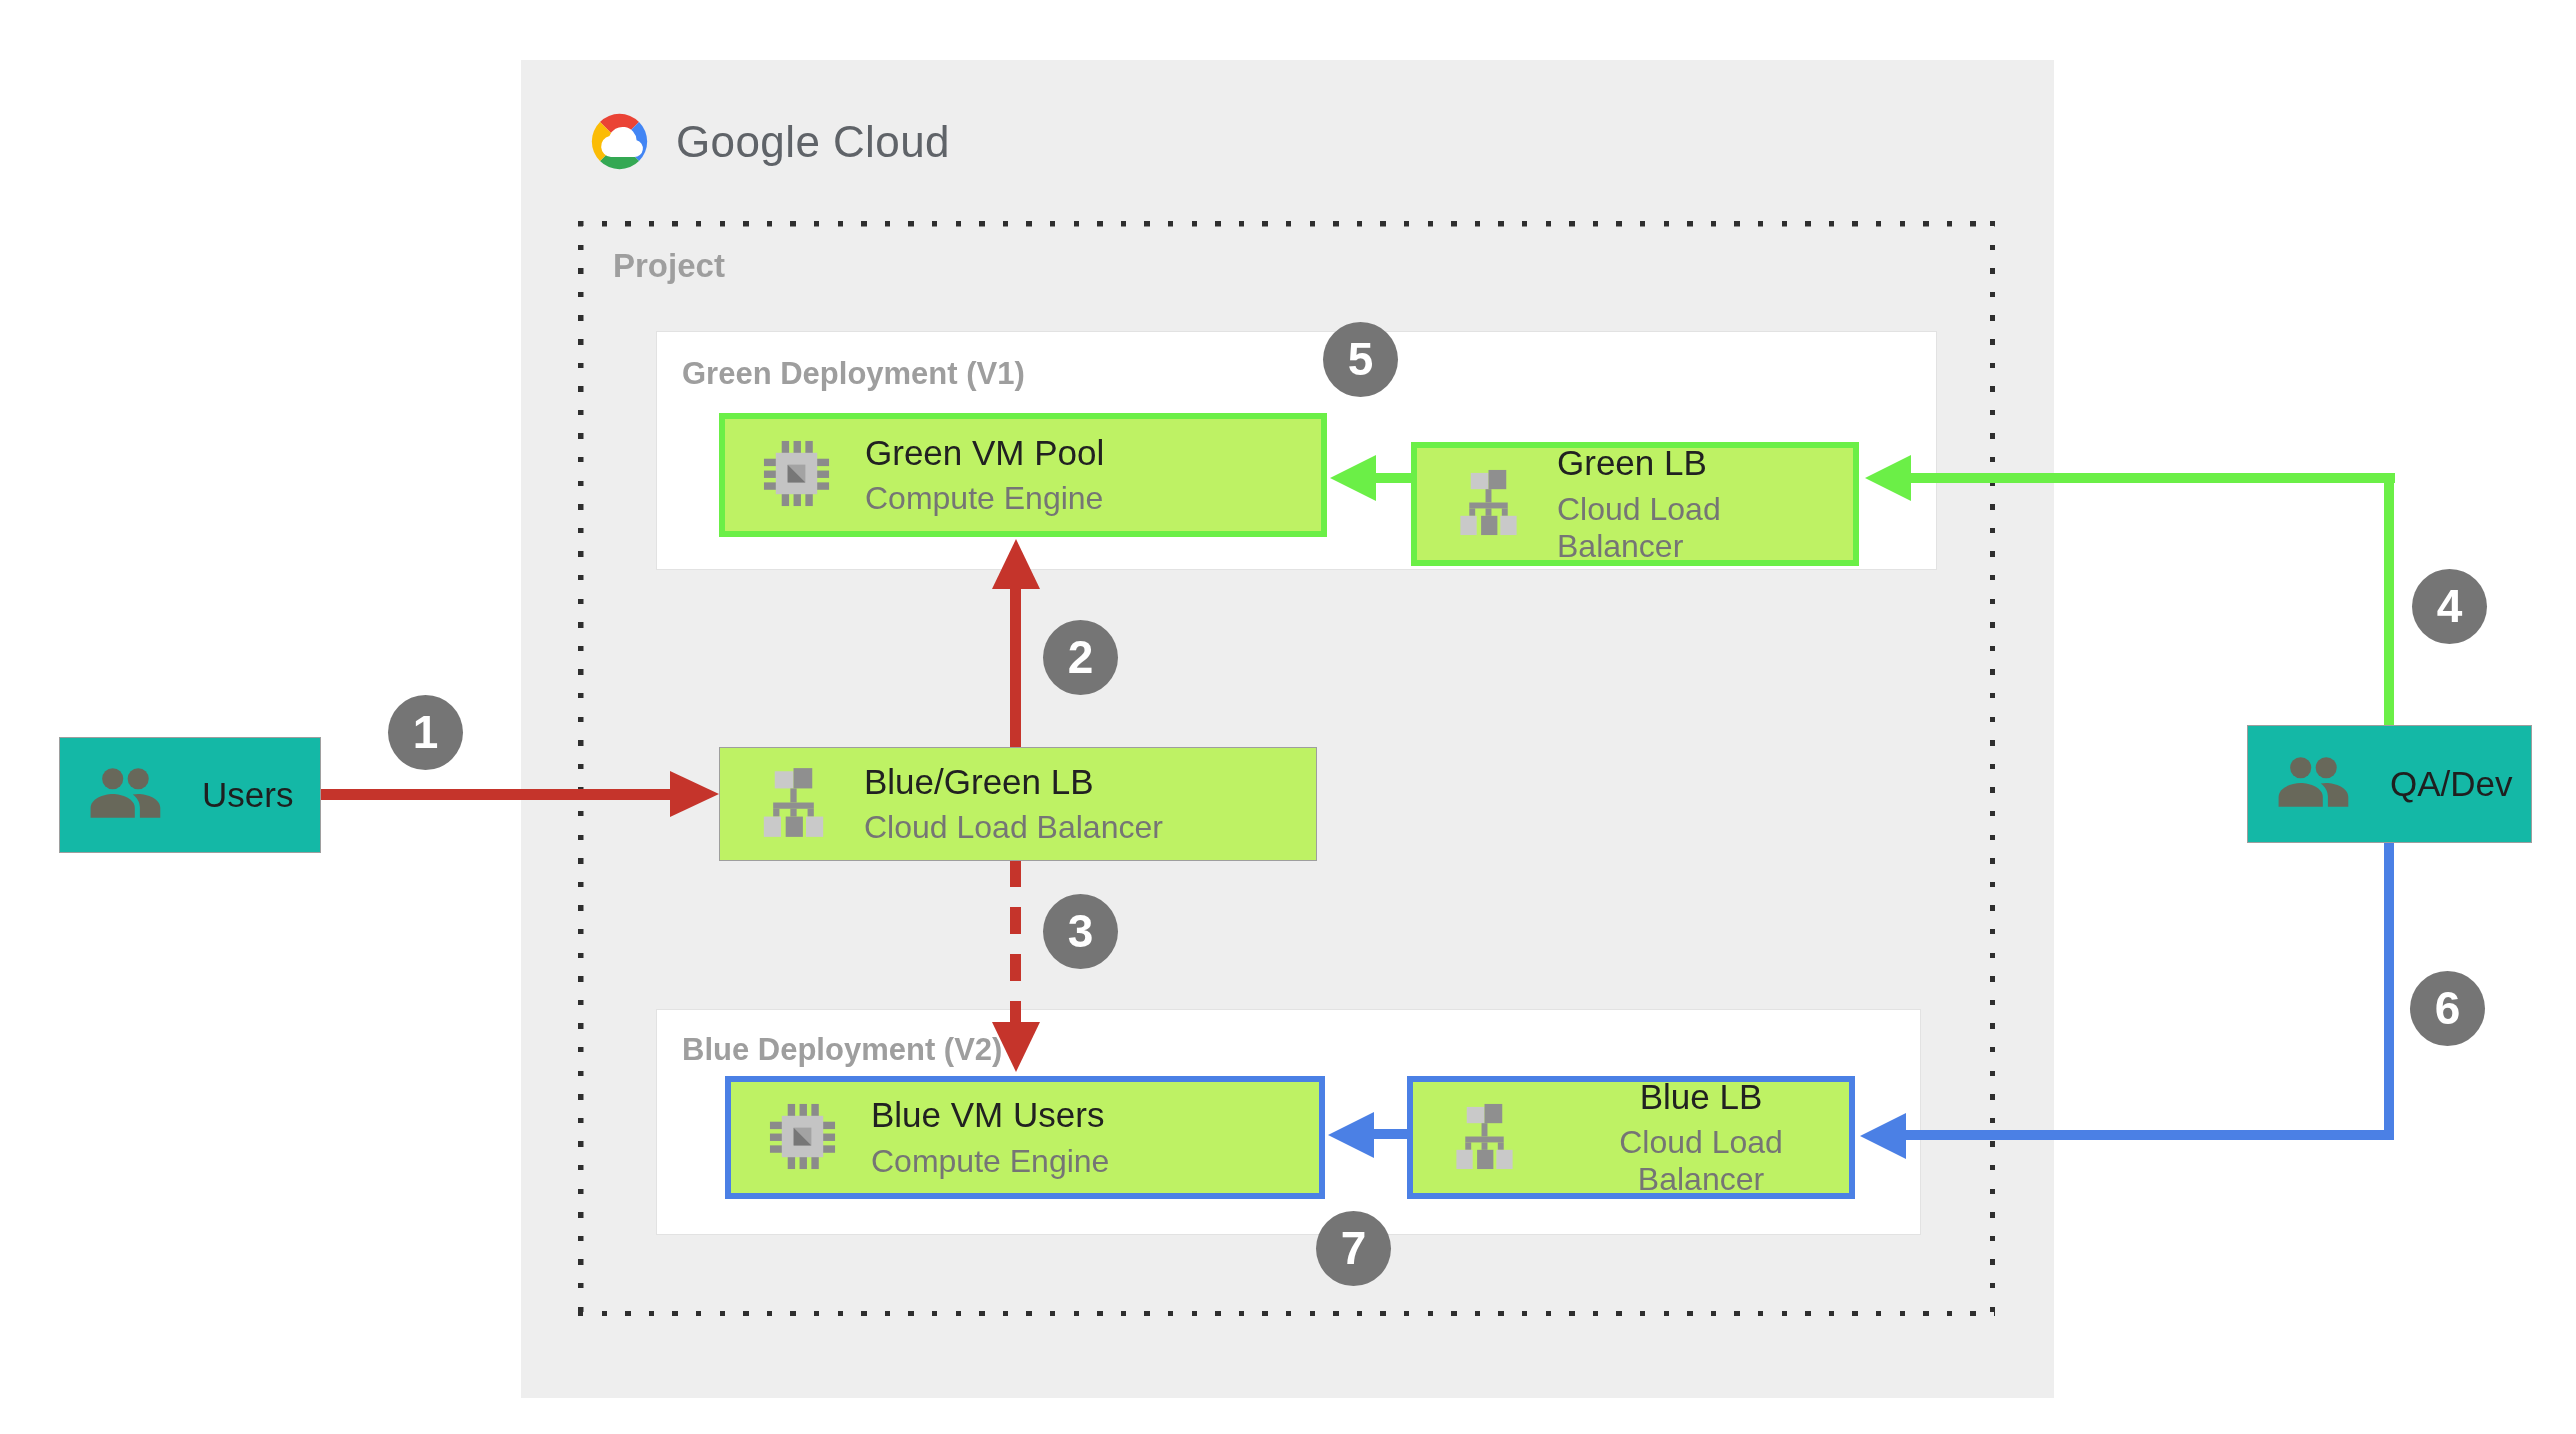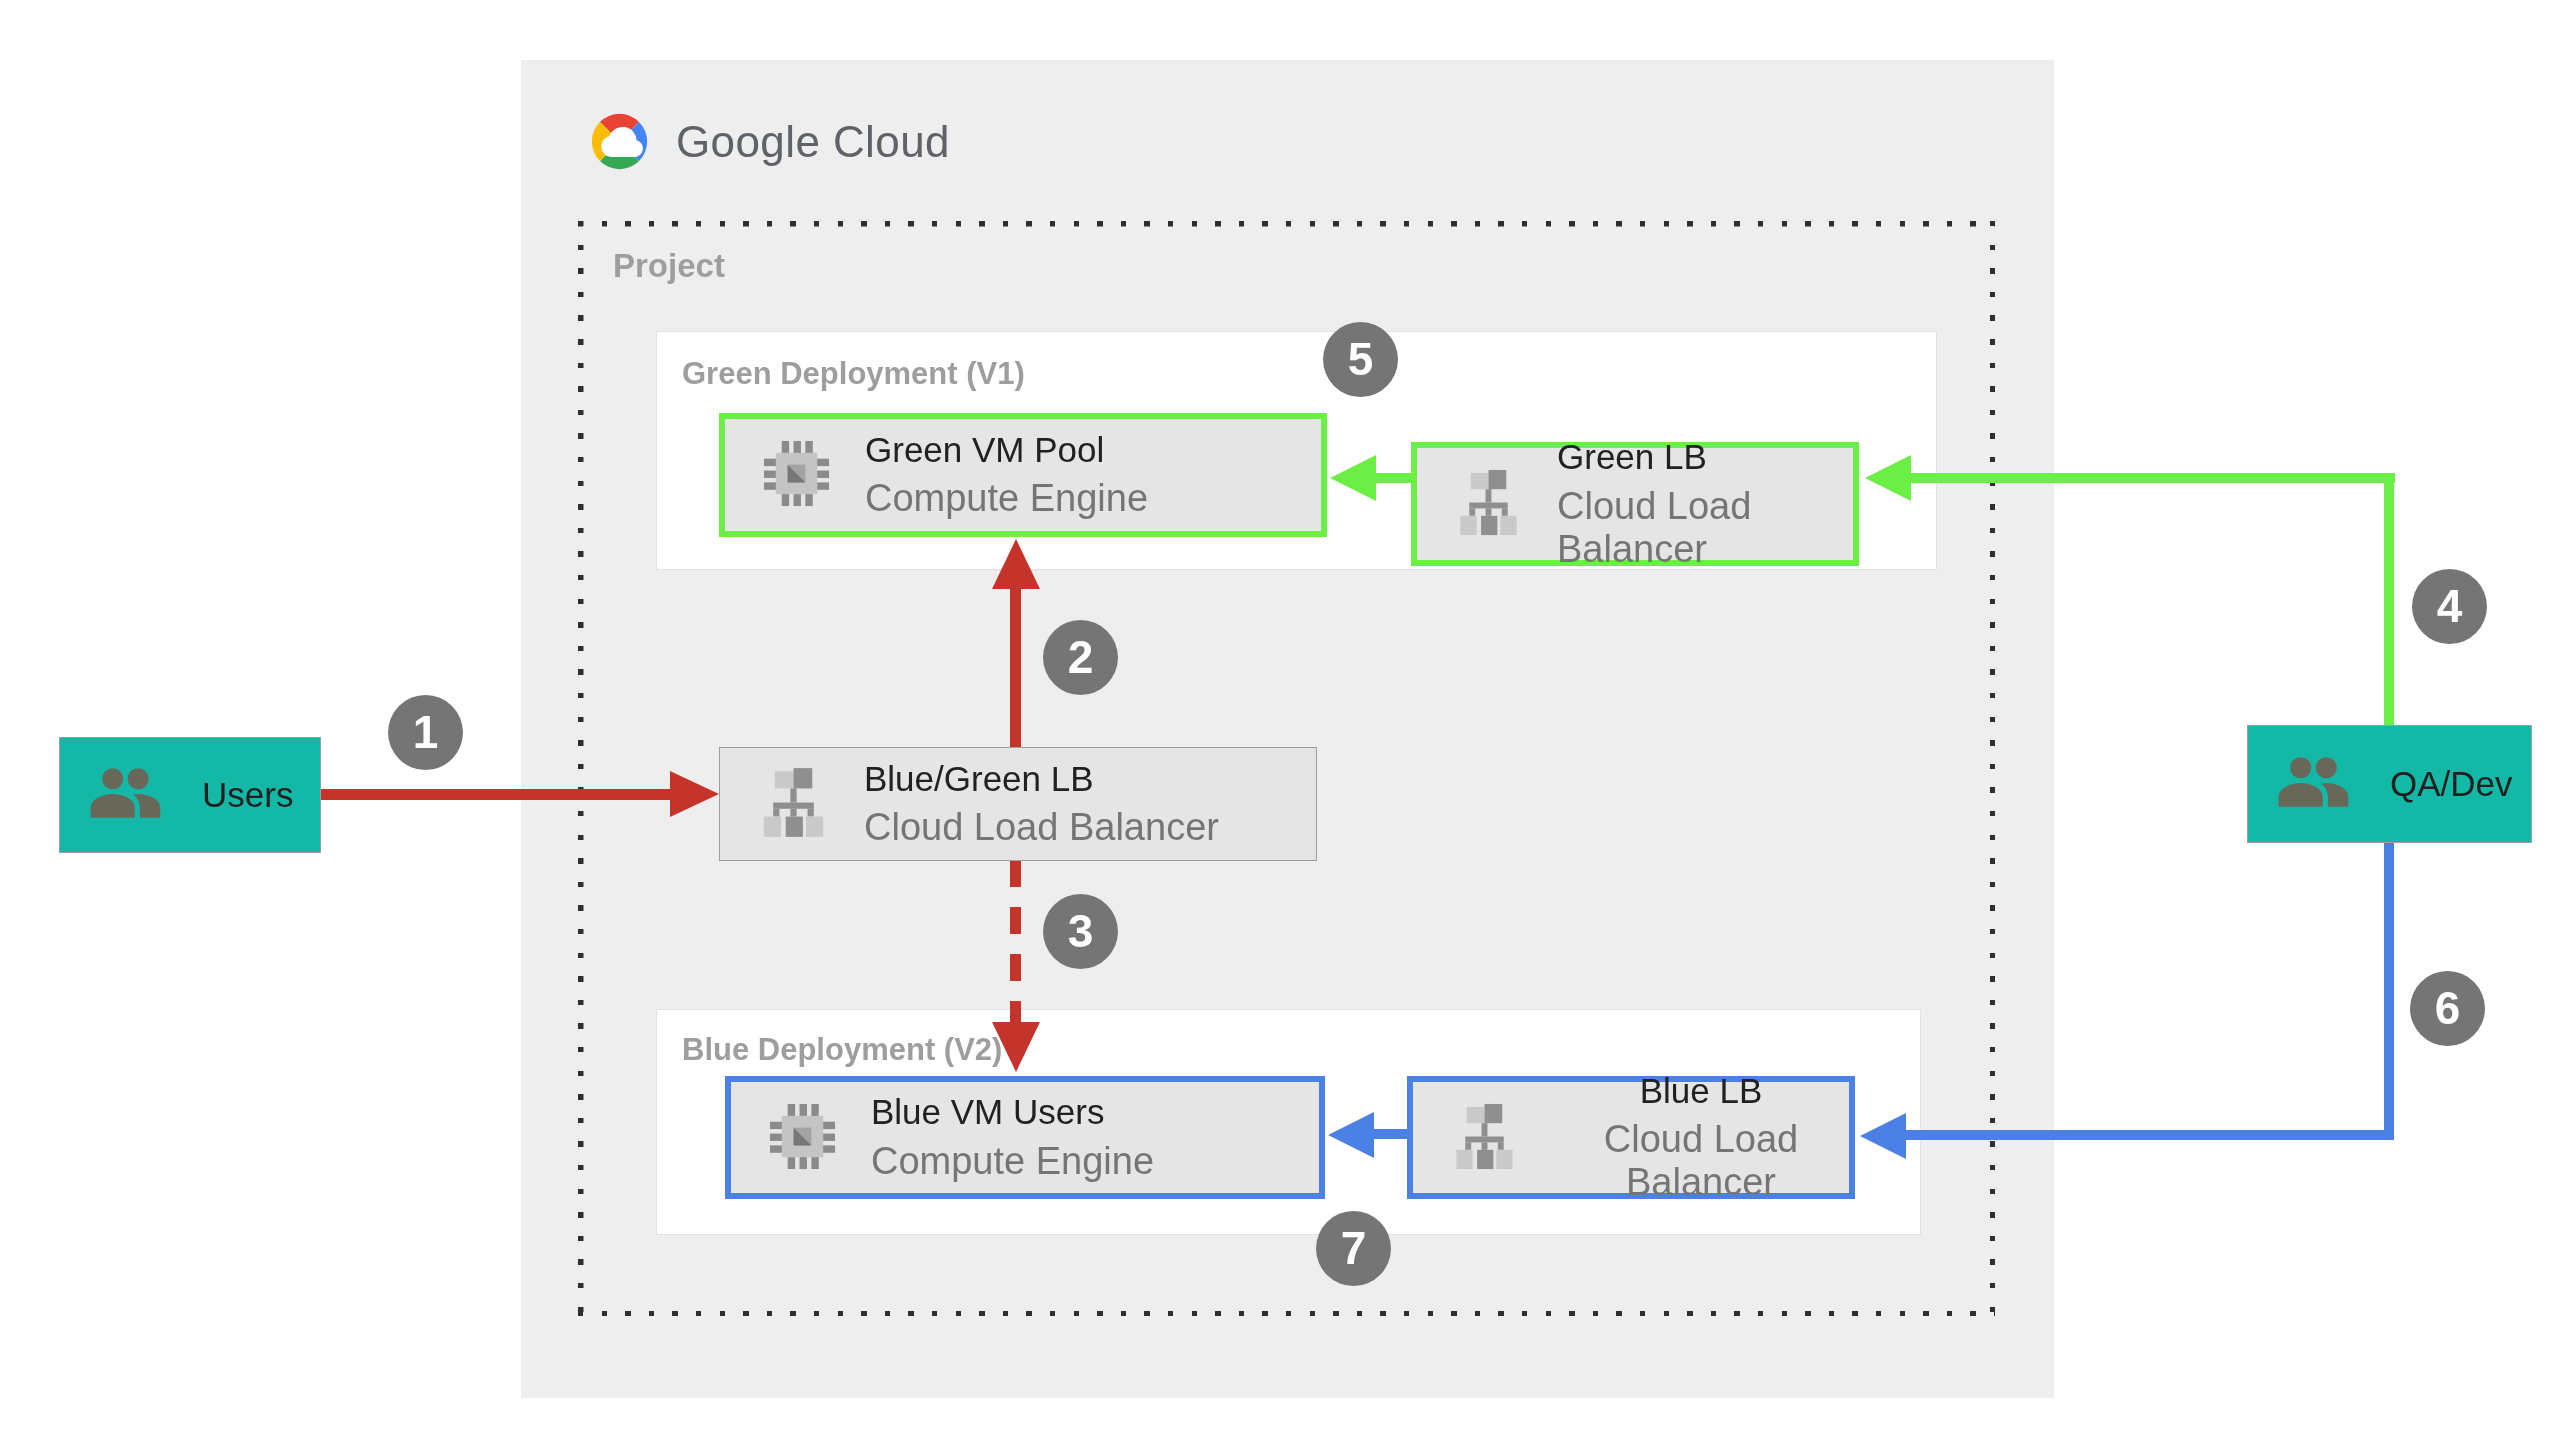--- a/index.html
+++ b/index.html
@@ -23,26 +23,26 @@
       repeating-linear-gradient(to bottom,#2e2e2e 0 5.5px,transparent 5.5px 23.6px);
     background-size:100% 5.5px,100% 5.5px,5.5px 100%,5.5px 100%;
     background-position:0 0,0 100%,0 0,100% 0;
     background-repeat:no-repeat;
   }
   .zone-label{font-size:33px;color:#9E9E9E;font-weight:bold;}
   
   .panel{background:#ffffff;border:1.6px solid #E2E2E2;}
   
   .svcbox{
-    background:#e5e5e5;display:flex;align-items:center;gap:33px;
+    background:#bef264;display:flex;align-items:center;gap:33px;
     padding-left:36px;box-sizing:border-box;
   }
   .svcbox .txt{display:flex;flex-direction:column;gap:7.9px;}
   .svcbox .title{font-size:35px;color:#212121;}
-  .svcbox .subtitle{font-size:38px;color:#757575;}
+  .svcbox .subtitle{font-size:32px;color:#757575;}
   .b-green{border:6.3px solid #6BEF47;}
   .b-blue{border:6.3px solid #4B80E5;}
   .b-gray{border:1.6px solid #9E9E9E;}
   
   .actor{
     background:#14b8a6;border:1.6px solid #9E9E9E;box-sizing:border-box;
     display:flex;align-items:center;gap:33px;padding-left:27px;
   }
   .actor .lbl{font-size:35px;color:#1F1F1F;}
   

